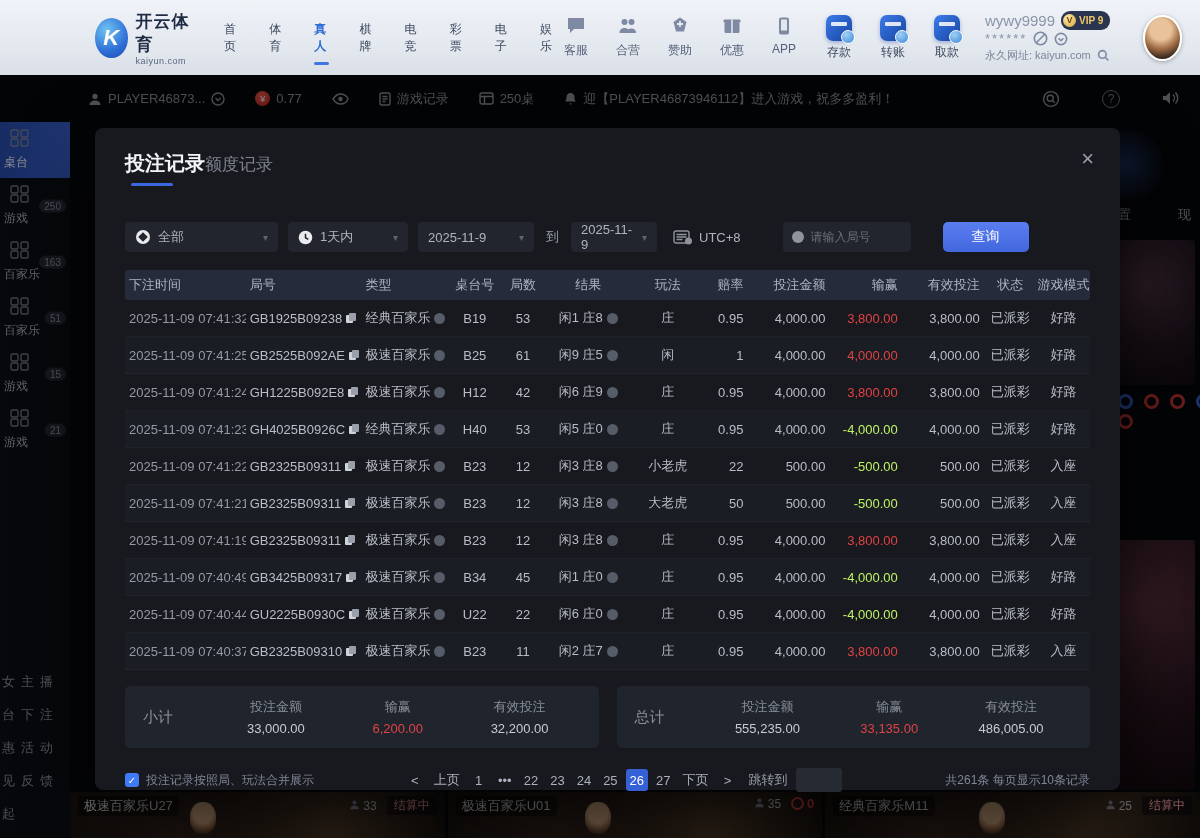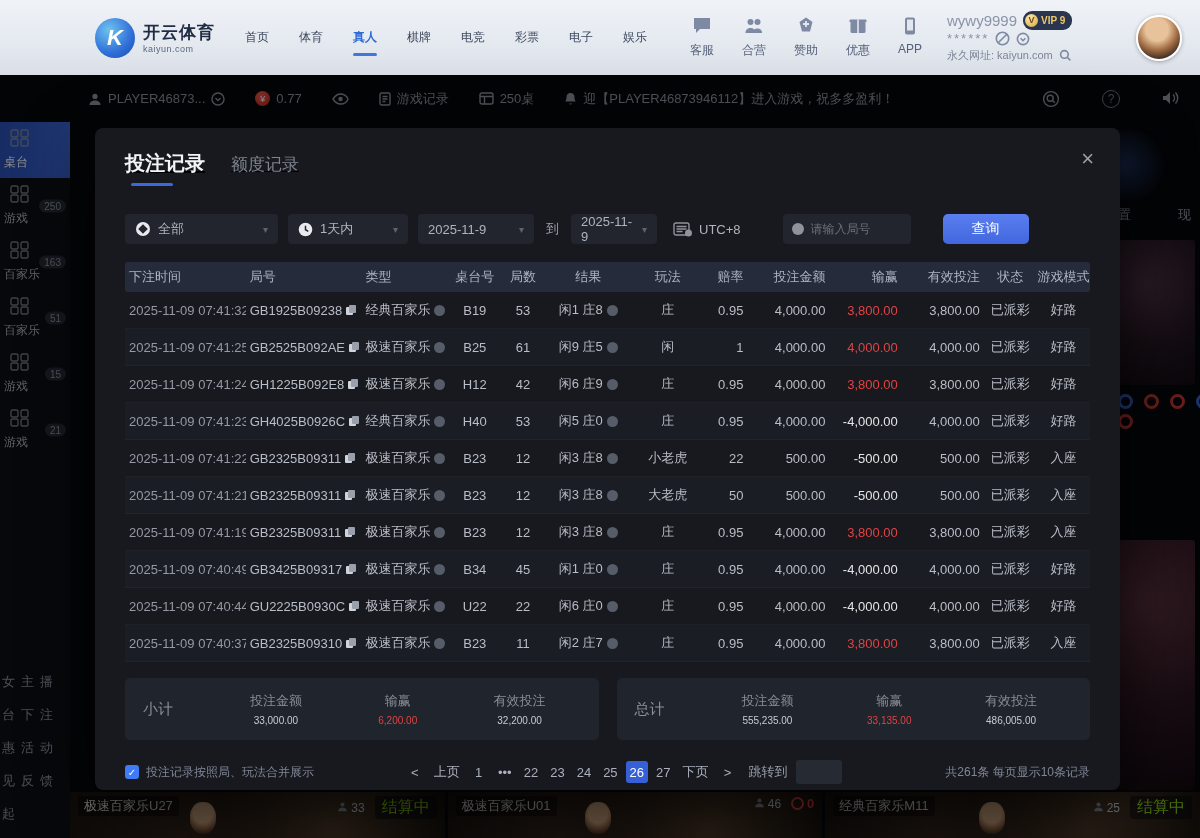--- a/index.html
+++ b/index.html
@@ -88,37 +88,37 @@
     justify-content:space-between; padding:4px 8px; }
   .tile::before { content:""; position:absolute; inset:0;
     background:radial-gradient(circle at 70% 80%,#5c4430 0,transparent 45%),
                radial-gradient(circle at 30% 100%,#3a2a22 0,transparent 50%); opacity:.8; }
   .tile-face { position:absolute; width:26px; height:32px; border-radius:45%;
     background:radial-gradient(circle at 50% 35%,#d8ad85 0 40%,#7a5236 70%,#241812 95%); top:10px; }
   .tile-title { position:relative; font-size:13px; color:#d6d9de; background:rgba(0,0,0,.4);
     padding:1px 6px; border-radius:3px; z-index:2; }
   .tile-meta { position:relative; display:flex; align-items:center; gap:10px; z-index:2; }
   .tile-viewers { display:flex; align-items:center; gap:3px; font-size:12px; color:#cfd3da; }
-  .tile-status { font-size:16px; color:#84cc16; background:rgba(10,10,14,.55); padding:1px 7px; border-radius:3px; }
+  .tile-status { font-size:12px; color:#fca5a5; background:rgba(10,10,14,.55); padding:1px 7px; border-radius:3px; }
   .tile-timer { display:flex; align-items:center; gap:3px; font-size:13px; color:#e04343; font-weight:bold; }
   .timer-ring { width:13px; height:13px; border-radius:50%; border:2px solid #e04343; position:relative; }
 
   .dim { position:absolute; left:0; top:75px; right:0; bottom:0; background:rgba(0,0,0,.45); z-index:4; }
 
   
   .modal { position:absolute; left:95px; top:128px; width:1025px; height:662px; background:#17191f;
     border-radius:8px; z-index:10; box-shadow:0 25px 70px rgba(0,0,0,.65); padding:22px 30px 0; }
   .close { position:absolute; right:26px; top:20px; font-size:22px; color:#9aa0ab; cursor:pointer; line-height:1; }
-  .tabs { display:flex; gap:26px; align-items:baseline;text-decoration:underline; }
+  .tabs { display:flex; align-items:baseline; }
   .tab { font-size:17px; color:#7e848f; cursor:pointer; position:relative; padding-bottom:9px; }
   .tab.active { font-size:20px; color:#f2f4f7; font-weight:bold; }
   .tab.active::after { content:""; position:absolute; left:6px; width:42px; bottom:0; height:3px;
     border-radius:2px; background:#3a68e0; }
 
-  .filters { display:flex; align-items:center; gap:10px; margin-top:28px; }
+  .filters { display:flex; align-items:center; gap:10px; margin-top:36px; }
   .ctrl { height:30px; background:#22252d; border-radius:4px; display:flex; align-items:center;
     padding:0 10px; gap:7px; font-size:13px; color:#aeb4bf; cursor:pointer; }
   .caret { color:#5c6270; font-size:10px; margin-left:auto; }
   .ctrl-cat { width:153px; } .ctrl-range { width:120px; } .ctrl-date1 { width:116px; } .ctrl-date2 { width:86px; }
   .tolabel { font-size:13px; color:#9aa0ab; padding:0 2px; }
   .tz { display:flex; align-items:center; gap:6px; font-size:13px; color:#aeb4bf; margin:0 6px; cursor:pointer; }
   .search { width:128px; height:30px; background:#22252d; border-radius:4px; display:flex; align-items:center;
     padding:0 8px; gap:6px; margin-left:26px; }
   .search input { background:transparent; border:none; outline:none; width:86px; font-size:12px; color:#aeb4bf;
     font-family:inherit; }
@@ -127,32 +127,32 @@
     background:linear-gradient(180deg,#5a7ef0,#4267de); color:#fff; font-size:14px; font-family:inherit; }
 
   .thead { display:flex; height:30px; margin-top:18px; background:#262b3b; border-radius:3px;
     align-items:center; font-size:13px; color:#aeb4c4; }
   .trow { display:flex; height:37px; align-items:center; font-size:13px; color:#b9bdc6;
     border-bottom:1px solid rgba(255,255,255,.035); }
   .trow:nth-child(even) { background:#1a1d24; }
   .cell { padding:0 4px; white-space:nowrap; overflow:hidden; display:flex; align-items:center; gap:4px; }
   .al { justify-content:flex-start; } .ac { justify-content:center; } .ar { justify-content:flex-end; }
   .c-time { color:#9599a3; }
-  .win-pos { color:#e04343; } .win-neg { color:#e5e5e5; }
+  .win-pos { color:#e04343; } .win-neg { color:#bef264; }
   .mini-dot { width:11px; height:11px; border-radius:50%; background:#565c68; flex:0 0 auto; }
   .copy-ic { width:10px; height:11px; position:relative; flex:0 0 auto; cursor:pointer; }
   .copy-ic::before { content:""; position:absolute; left:0; top:2px; width:7px; height:8px; background:#cfd3da; border-radius:1px; }
   .copy-ic::after { content:""; position:absolute; left:3px; top:0; width:7px; height:8px; background:#9aa0ab; border-radius:1px; }
 
   .sums { display:flex; gap:18px; margin-top:16px; }
   .sumbox { flex:1; background:#20242c; border-radius:5px; height:62px; display:flex; align-items:center; padding:0 18px; }
   .sum-name { font-size:15px; color:#8b909b; width:72px; }
   .sum-grp { flex:1; text-align:center; }
   .sum-grp .sl { font-size:13px; color:#878d99; }
-  .sum-grp .sv { font-size:10px; color:#c6cbd4; margin-top:5px; }
+  .sum-grp .sv { font-size:13px; color:#c6cbd4; margin-top:5px; }
   .sum-grp .sv.red { color:#e04343; }
 
   .mfoot { display:flex; align-items:center; margin-top:20px; font-size:12px; color:#7f8694; }
   .chk { width:14px; height:14px; border-radius:3px; background:#3f7bf5; color:#fff; font-size:10px;
     display:flex; align-items:center; justify-content:center; margin-right:7px; cursor:pointer; }
   .pager { display:flex; align-items:center; gap:4px; margin-left:auto; font-size:13px; color:#aab0bc; }
   .pg { min-width:22px; height:22px; padding:0 4px; display:flex; align-items:center; justify-content:center;
     border-radius:3px; cursor:pointer; }
   .pg.active { background:#3560d6; color:#fff; }
   .jump { display:flex; align-items:center; gap:8px; margin:0 14px 0 10px; color:#9aa0ab; font-size:13px; }
@@ -334,21 +334,21 @@
       </div>
       <div class="tile">
         <span class="tile-face" style="left: 137px;"></span>
         <span class="tile-title">极速百家乐U01</span>
         <span class="tile-meta">
           <span class="tile-viewers">
             <span><svg width="11" height="11" viewBox="0 0 14 14">
                 <circle class="dkf" cx="7" cy="4.4" r="2.6"></circle>
                 <path class="dkf" d="M1.5 13c0-3 2.5-4.6 5.5-4.6s5.5 1.6 5.5 4.6z"></path>
               </svg></span>
-            <span>46</span>
+            <span>35</span>
           </span>
           <span class="tile-timer">
             <span class="timer-ring"></span>
             <span>0</span>
           </span>
         </span>
       </div>
       <div class="tile">
         <span class="tile-face" style="left: 154px;"></span>
         <span class="tile-title">经典百家乐M11</span>
@@ -418,20 +418,34 @@
           <span>优惠</span>
         </div>
         <div class="quick-item">
           <span><svg width="20" height="20" viewBox="0 0 20 20">
               <rect class="stf" x="5" y="1.5" width="10" height="17" rx="2"></rect>
               <rect fill="#e2e7ee" x="7" y="3.5" width="6" height="11"></rect>
             </svg></span>
           <span>APP</span>
         </div>
       </div>
+    <div class="wallet" id="walletlinks">
+        <div class="wallet-item">
+          <div class="wallet-ico"></div>
+          <span>存款</span>
+        </div>
+        <div class="wallet-item">
+          <div class="wallet-ico"></div>
+          <span>转账</span>
+        </div>
+        <div class="wallet-item">
+          <div class="wallet-ico"></div>
+          <span>取款</span>
+        </div>
+      </div>
     <div class="userblock">
       <div class="u-row">
         <span class="uname">wywy9999</span>
         <span class="vip">
             <span class="vip-v">V</span>
             <span>VIP 9</span>
           </span>
       </div>
       <div class="u-row">
         <span class="mask">******</span>

